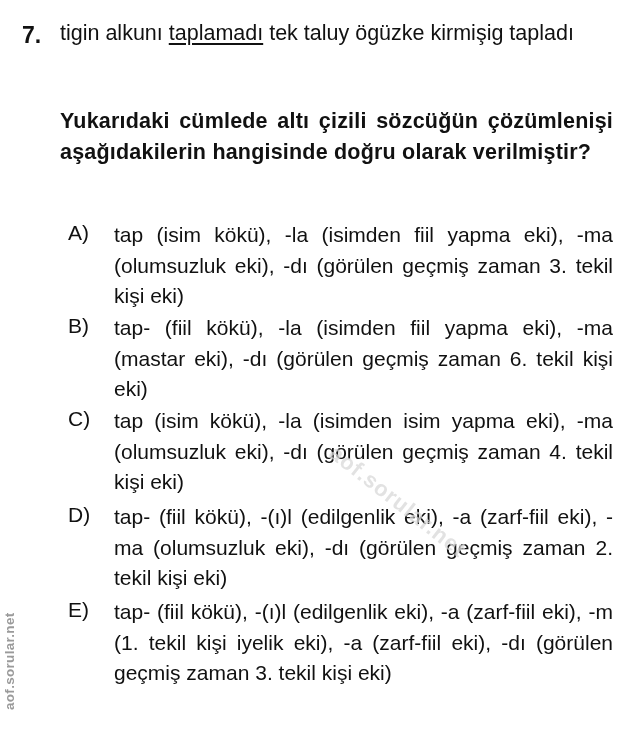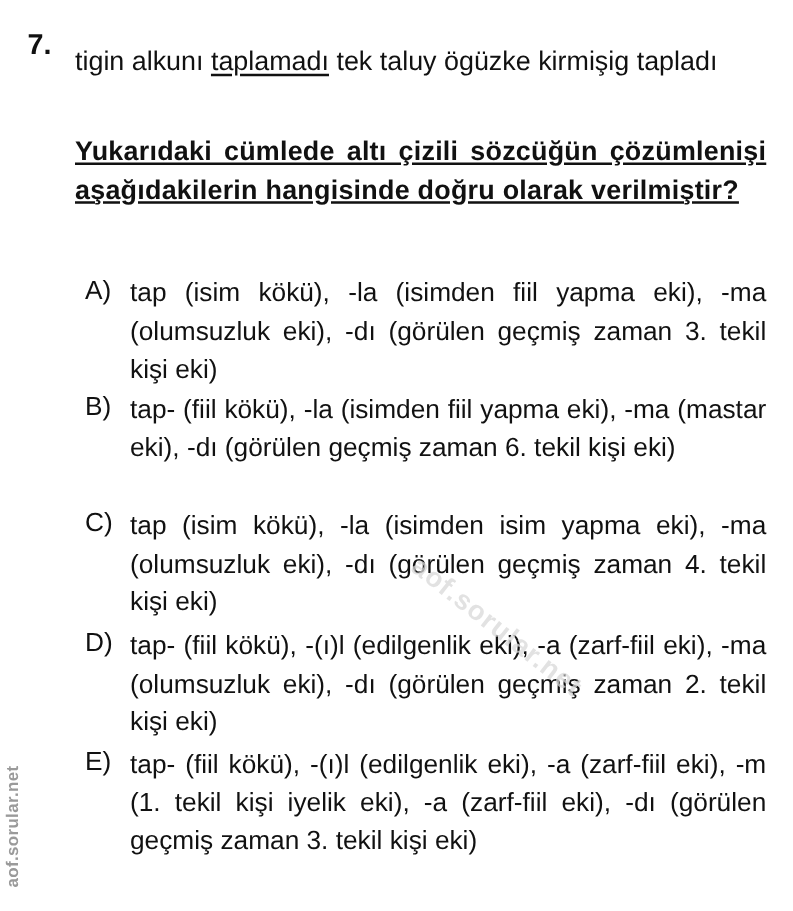--- a/index.html
+++ b/index.html
@@ -5,31 +5,31 @@
   html, body { margin: 0; padding: 0; }
   body {
     width: 634px; height: 729px; background: #ffffff; position: relative; overflow: hidden;
     font-family: "Liberation Sans", sans-serif; color: #111111;
   }
   .q-num {
     position: absolute; left: 22px; top: 22px; font-size: 23px; font-weight: bold;
   }
   .stem {
     position: absolute; left: 60px; top: 18px; width: 553px;
-    font-size: 21.5px; line-height: 31px; text-align: justify; text-align-last: left; margin-top: 16px;
+    font-size: 21.5px; line-height: 31px; text-align: justify; text-align-last: left;
   }
   .stem .ul { text-decoration: underline; text-underline-offset: 3px; }
   .prompt {
     position: absolute; left: 60px; top: 106px; width: 553px;
     font-size: 21.5px; line-height: 30.5px; font-weight: bold;
-    text-align: justify; text-align-last: left; letter-spacing: 0.2px; text-decoration: underline;
+    text-align: justify; text-align-last: left; letter-spacing: 0.2px;
   }
   .opt { position: absolute; left: 68px; width: 545px; font-size: 21px; line-height: 30.5px; }
   .opt .lbl { position: absolute; left: 0; top: -2px; }
-  .opt .txt { margin-left: 36px; text-align: justify; text-align-last: left; }
+  .opt .txt { margin-left: 46px; text-align: justify; text-align-last: left; }
   .side-wm {
     position: absolute; left: 2px; top: 710px; transform-origin: left top; transform: rotate(-90deg);
     font-size: 13.5px; font-weight: bold; color: #9a9a9a; white-space: nowrap; letter-spacing: 0.3px;
   }
   .center-wm {
     position: absolute; left: 340px; top: 440px; transform-origin: left top; transform: rotate(38deg);
     font-size: 22px; font-weight: bold; color: #d9d9d9; white-space: nowrap; letter-spacing: 1px;
     opacity: 0.75; pointer-events: none;
   }
 </style>

